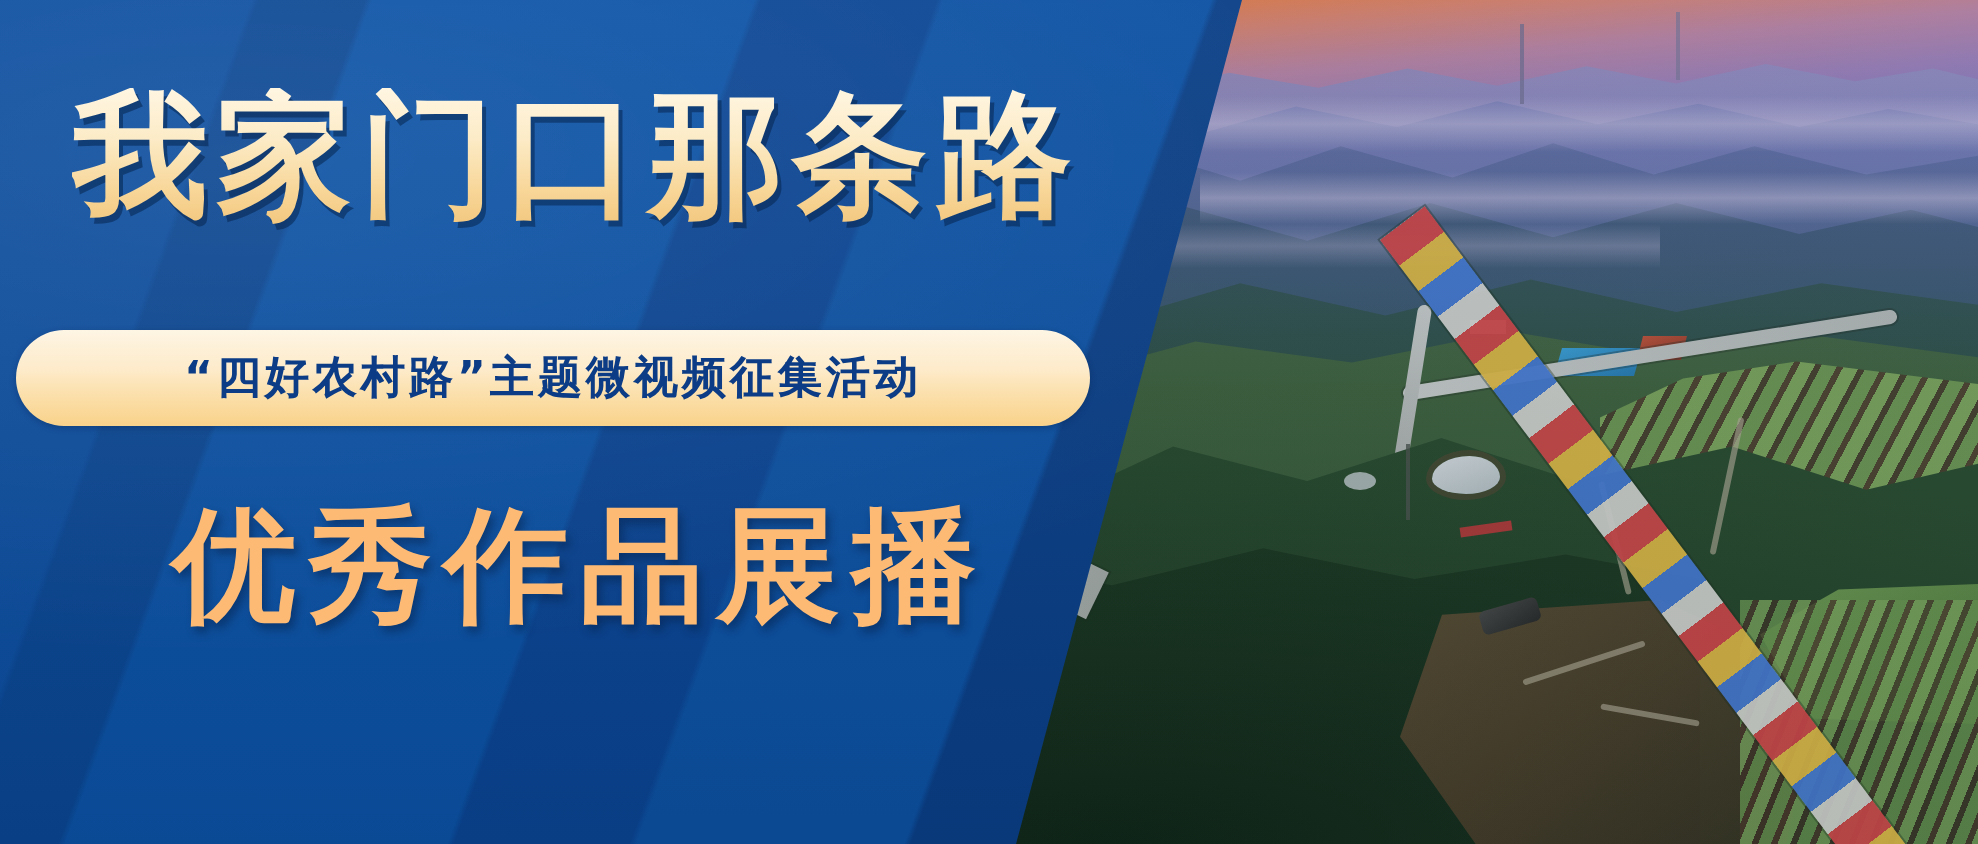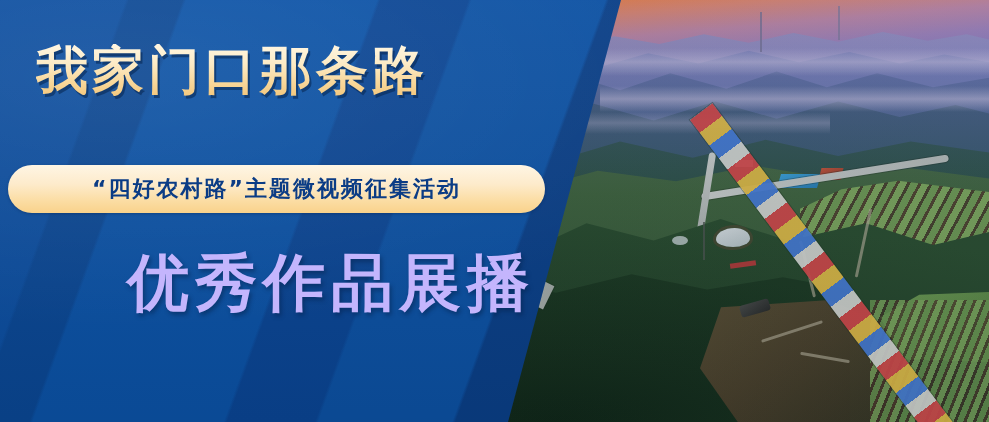--- a/index.html
+++ b/index.html
@@ -256,21 +256,21 @@
 
   
   .content{position:absolute;inset:0;}
 
   .main-title{
     position:absolute;
     left:36px; top:44px;
     width:520px;
     font-family:"DejaVu Serif", serif;
     font-weight:700;
-    font-size:52px;
+    font-size:68px;
     line-height:1;
     letter-spacing:4px;
     white-space:nowrap;
     background:linear-gradient(180deg,#FFF6E2 0%,#FCEBC6 38%,#F8D79A 74%,#F3C87F 100%);
     -webkit-background-clip:text;
     background-clip:text;
     color:transparent;
     -webkit-text-fill-color:transparent;
     filter:drop-shadow(2px 3px 0 rgba(6,36,78,.55));
   }
@@ -294,24 +294,23 @@
   }
 
   .showcase-title{
     position:absolute;
     left:86px; top:252px;
     font-family:"DejaVu Serif", serif;
     font-weight:700;
     font-size:62px;
     line-height:1;
     letter-spacing:6px;
-    color:#c4b5fd;
+    color:#fdba74;
     white-space:nowrap;
     text-shadow:2px 3px 4px rgba(4,28,66,.45);
-    margin-left:41px;
   }
 </style>
 </head>
 <body>
 
 <div id="banner">
 
   <div class="photo">
     <div class="photo-inner">
       <div class="sky"></div>

